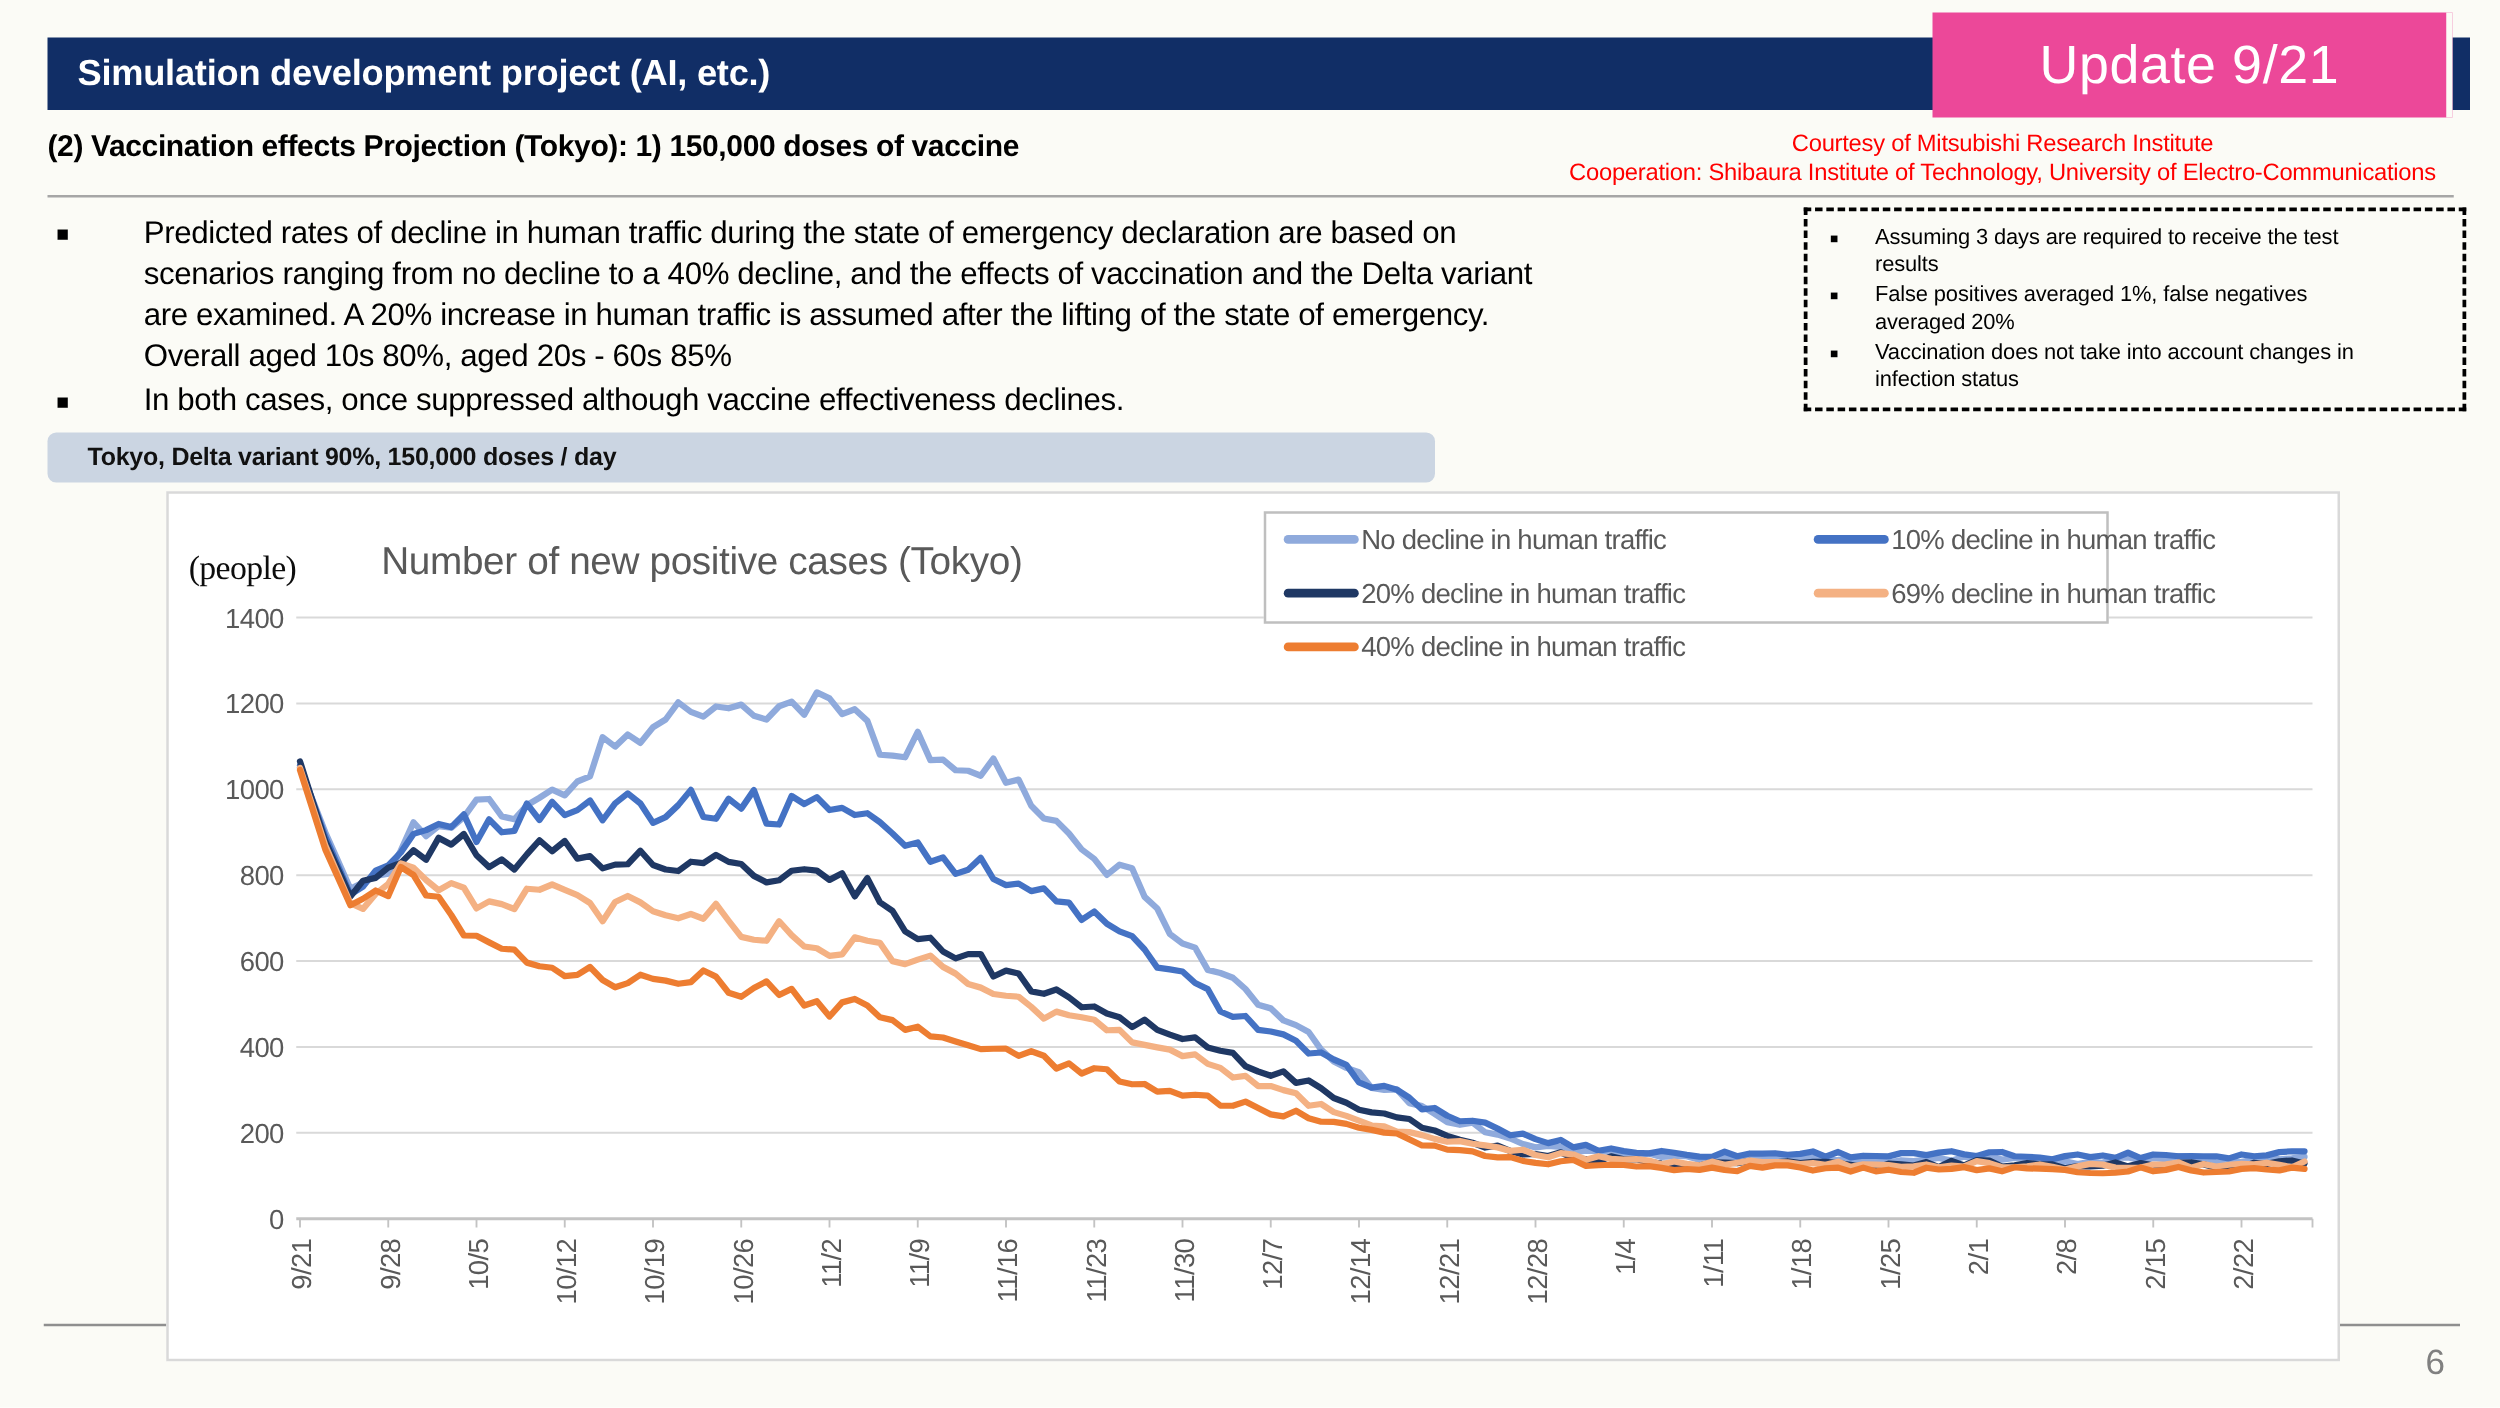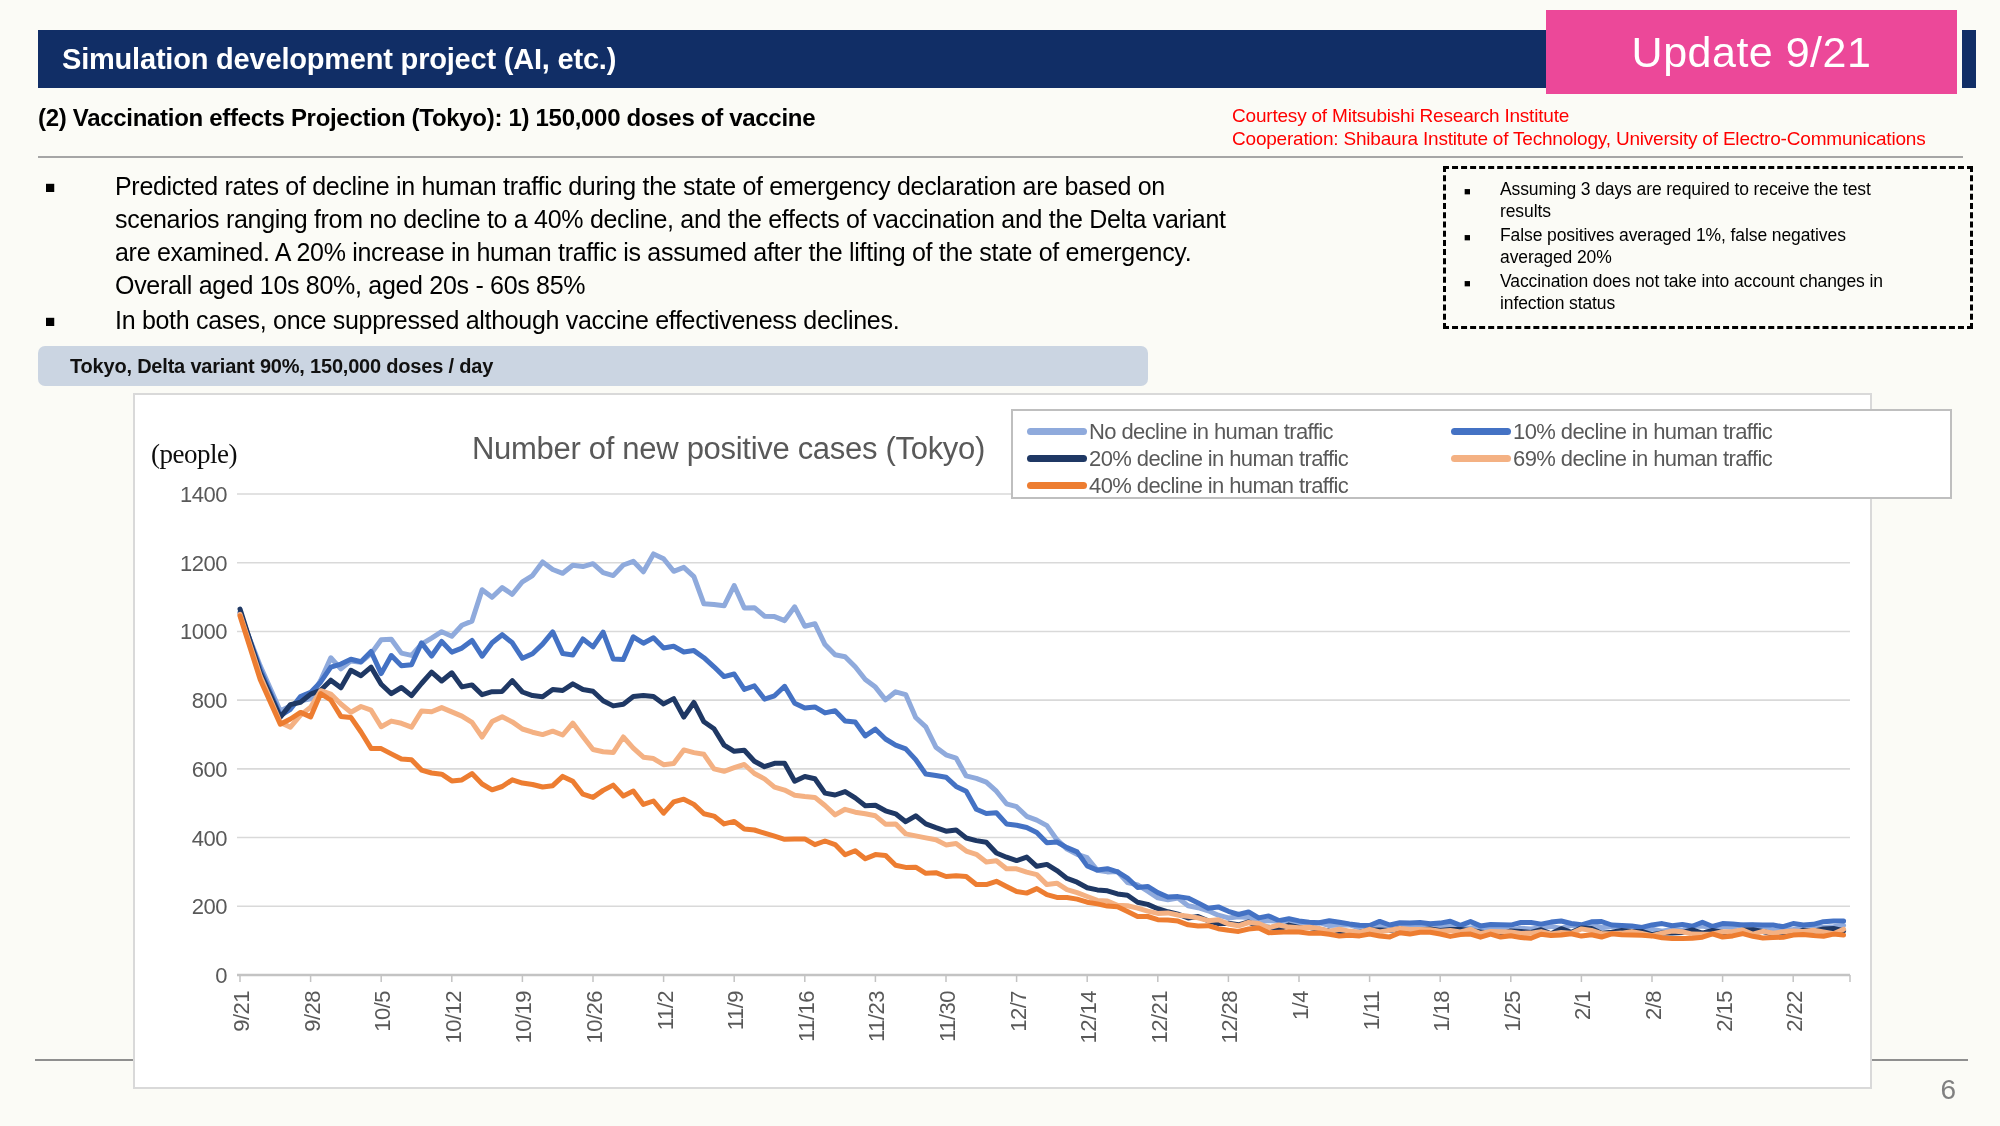--- a/index.html
+++ b/index.html
@@ -11,46 +11,46 @@
   .header-title{left:24px;top:0;height:58px;line-height:58px;color:#fff;
                 font-size:29px;font-weight:bold;letter-spacing:-0.2px;}
   .update-badge{left:1546px;top:10px;width:416px;height:84px;background:#ec4899;
                 border-right:5px solid #FBFBF6;box-sizing:border-box;z-index:2;
                 display:flex;align-items:center;justify-content:center;
                 color:#fff;font-size:43px;font-weight:400;letter-spacing:0.5px;}
   
   .slide-title{left:38px;top:104px;width:1180px;font-size:24px;font-weight:bold;
                letter-spacing:-0.3px;}
   .credits{left:1232px;top:104px;width:740px;color:#FF0000;font-size:19px;
-           line-height:23px;letter-spacing:-0.2px;}
+           line-height:23px;letter-spacing:-0.2px;text-align:center;}
   .title-rule{left:38px;top:156px;width:1925px;height:2px;background:#A6A6A6;}
   
   .bullets{left:40px;top:170px;width:1400px;}
   .bullet{position:relative;padding-left:75px;font-size:25px;line-height:33px;
           letter-spacing:-0.3px;white-space:pre-line;margin-bottom:2px;}
   .bullet::before{content:"\25A0";position:absolute;left:5px;top:1px;font-size:17px;}
   
   .notes-box{left:1443px;top:166px;width:530px;height:163px;border:3px dashed #000;
              box-sizing:border-box;padding:9px 12px 6px 8px;}
   .note{position:relative;padding-left:46px;font-size:17.5px;line-height:22px;
         white-space:pre-line;margin-bottom:2px;letter-spacing:-0.1px;}
   .note::before{content:"\25A0";position:absolute;left:10px;top:2px;font-size:11px;}
   
   .scenario-chip{left:38px;top:346px;width:1110px;height:40px;background:#CBD5E2;
                  border-radius:7px;line-height:40px;padding-left:32px;box-sizing:border-box;
                  font-size:20px;font-weight:bold;letter-spacing:-0.2px;color:#111;}
   
   .chart-panel{left:133px;top:393px;width:1739px;height:696px;background:#fff;
                border:2px solid #D9D9D9;box-sizing:border-box;z-index:1;}
   .unit-label{left:16px;top:44px;font-size:27px;color:#0d0d0d;letter-spacing:-0.5px;font-family:Liberation Serif, serif;}
-  .chart-title{left:170px;top:36px;width:680px;text-align:right;font-size:31px;
+  .chart-title{left:170px;top:36px;width:680px;text-align:left;font-size:31px;
                color:#595959;letter-spacing:-0.3px;}
-  .chart-legend{left:876px;top:14px;width:941px;height:90px;background:#fff;
+  .chart-legend{left:876px;top:14px;width:676px;height:90px;background:#fff;
                 border:2px solid #BFBFBF;box-sizing:border-box;padding:9px 0 6px 14px;
-                display:grid;grid-template-columns:424px 1fr;grid-auto-rows:23px;row-gap:4px;z-index:3;}
+                display:grid;grid-template-columns:424px 1fr;grid-auto-rows:23px;row-gap:20px;z-index:3;}
   .lg-item{display:flex;align-items:center;}
   .lg-swatch{width:60px;height:7px;border-radius:4px;flex:0 0 auto;margin-right:2px;}
   .lg-text{font-size:22px;color:#595959;letter-spacing:-0.6px;white-space:nowrap;}
   #chart-canvas{position:absolute;left:0;top:0;}
   .axis-lab{fill:#595959;font-size:22px;font-family:"Liberation Sans",sans-serif;letter-spacing:-0.5px;}
   
   .footer-rule{left:35px;top:1059px;width:1933px;height:2px;background:#8f8f8f;z-index:0;}
   .page-number{left:1906px;top:1074px;width:50px;text-align:right;font-size:28px;color:#808080;}
 </style>
 </head>

